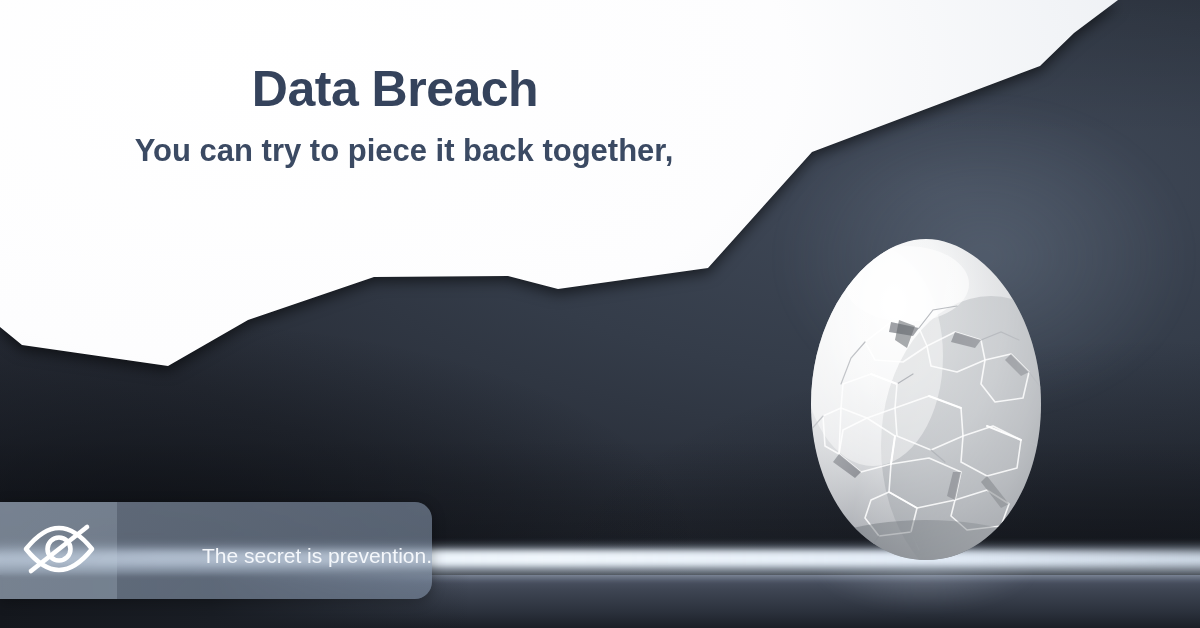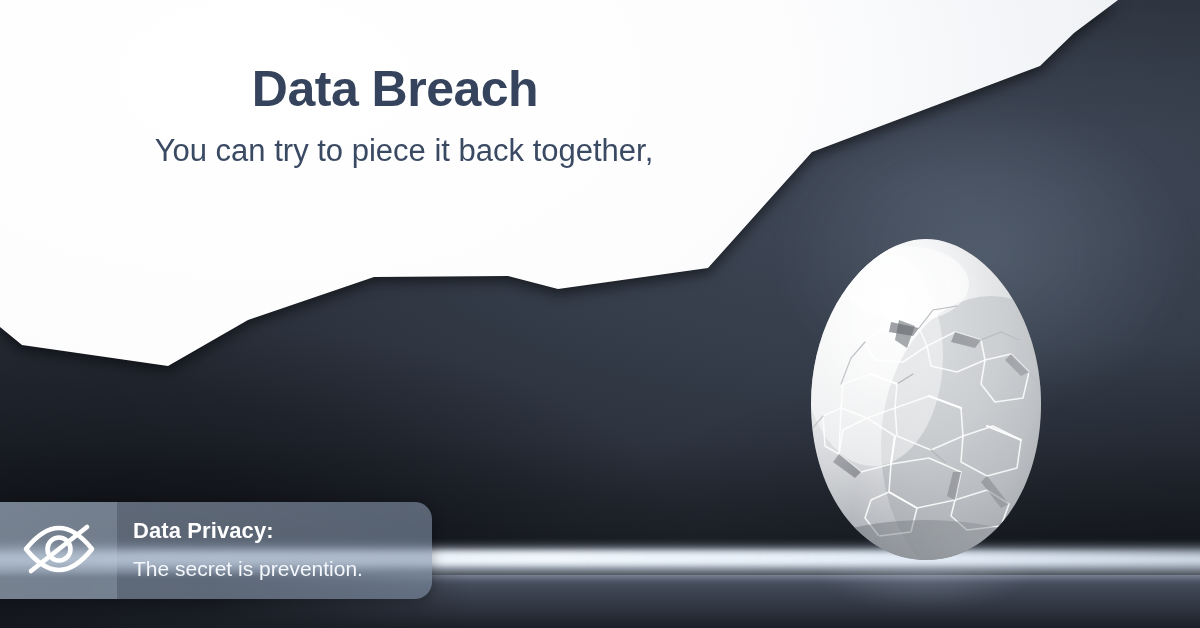--- a/index.html
+++ b/index.html
@@ -140,21 +140,21 @@
     margin: 0;
     font-size: 50px;
     font-weight: bold;
     letter-spacing: -0.5px;
     color: #35435c;
     line-height: 1.16;
   }
   .subtitle {
     margin: 12px 0 0 0;
     font-size: 31px;
-    font-weight: normal;
+    font-weight: bold;
     color: #3b4a63;
     line-height: 1.34;
     padding-left: 18px;
   }
   .subtitle .line { display: block; }
 
   
   .badge {
     position: absolute;
     left: 0; top: 502px;
@@ -189,20 +189,21 @@
     font-weight: bold;
     line-height: 1.22;
     letter-spacing: 0.1px;
   }
   .badge-sub {
     color: #f4f7fb;
     font-size: 21px;
     font-weight: normal;
     line-height: 1.28;
     margin-top: 11px;
+    text-align: right;
   }
 </style>
 </head>
 <body>
 
 <div id="poster">
 
   <div class="bg-base"></div>
   <div class="wall-glow"></div>
   <div class="bg-vignette"></div>
@@ -313,18 +314,17 @@
         <svg width="74" height="52" viewBox="0 0 74 52" xmlns="http://www.w3.org/2000/svg" aria-hidden="true">
           <g fill="none" stroke="#ffffff" stroke-width="4.6" stroke-linecap="round" stroke-linejoin="round">
             <path d="M4 26 C16 11 27 5 37 5 C47 5 58 11 70 26 C58 41 47 47 37 47 C27 47 16 41 4 26 Z"></path>
             <circle cx="37" cy="26" r="11.5"></circle>
             <path d="M9 48 L65 4"></path>
           </g>
         </svg>
       </span>
     </div>
     <div class="badge-text">
-      <span class="badge-title">Data Privacy:</span>
       <span class="badge-sub">The secret is prevention.</span>
     </div>
   </div>
 
 </div>
 
 </body></html>

